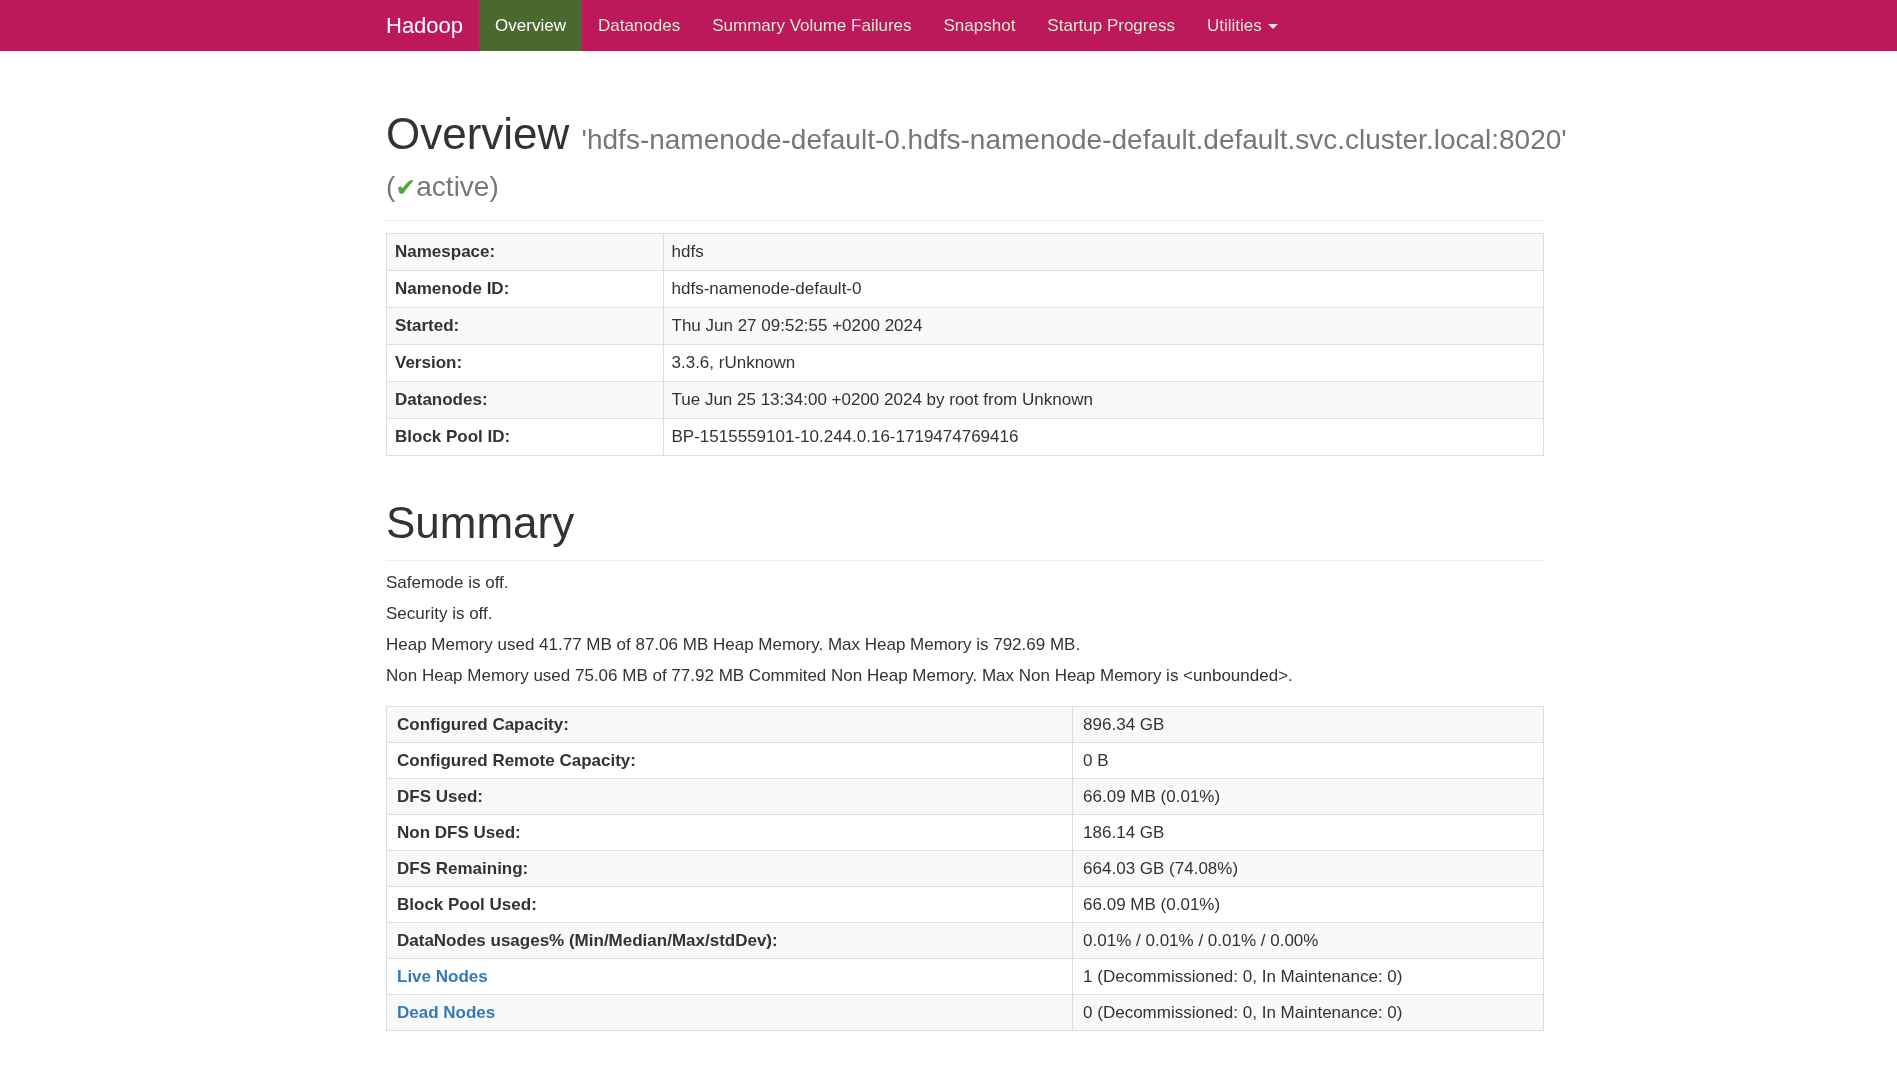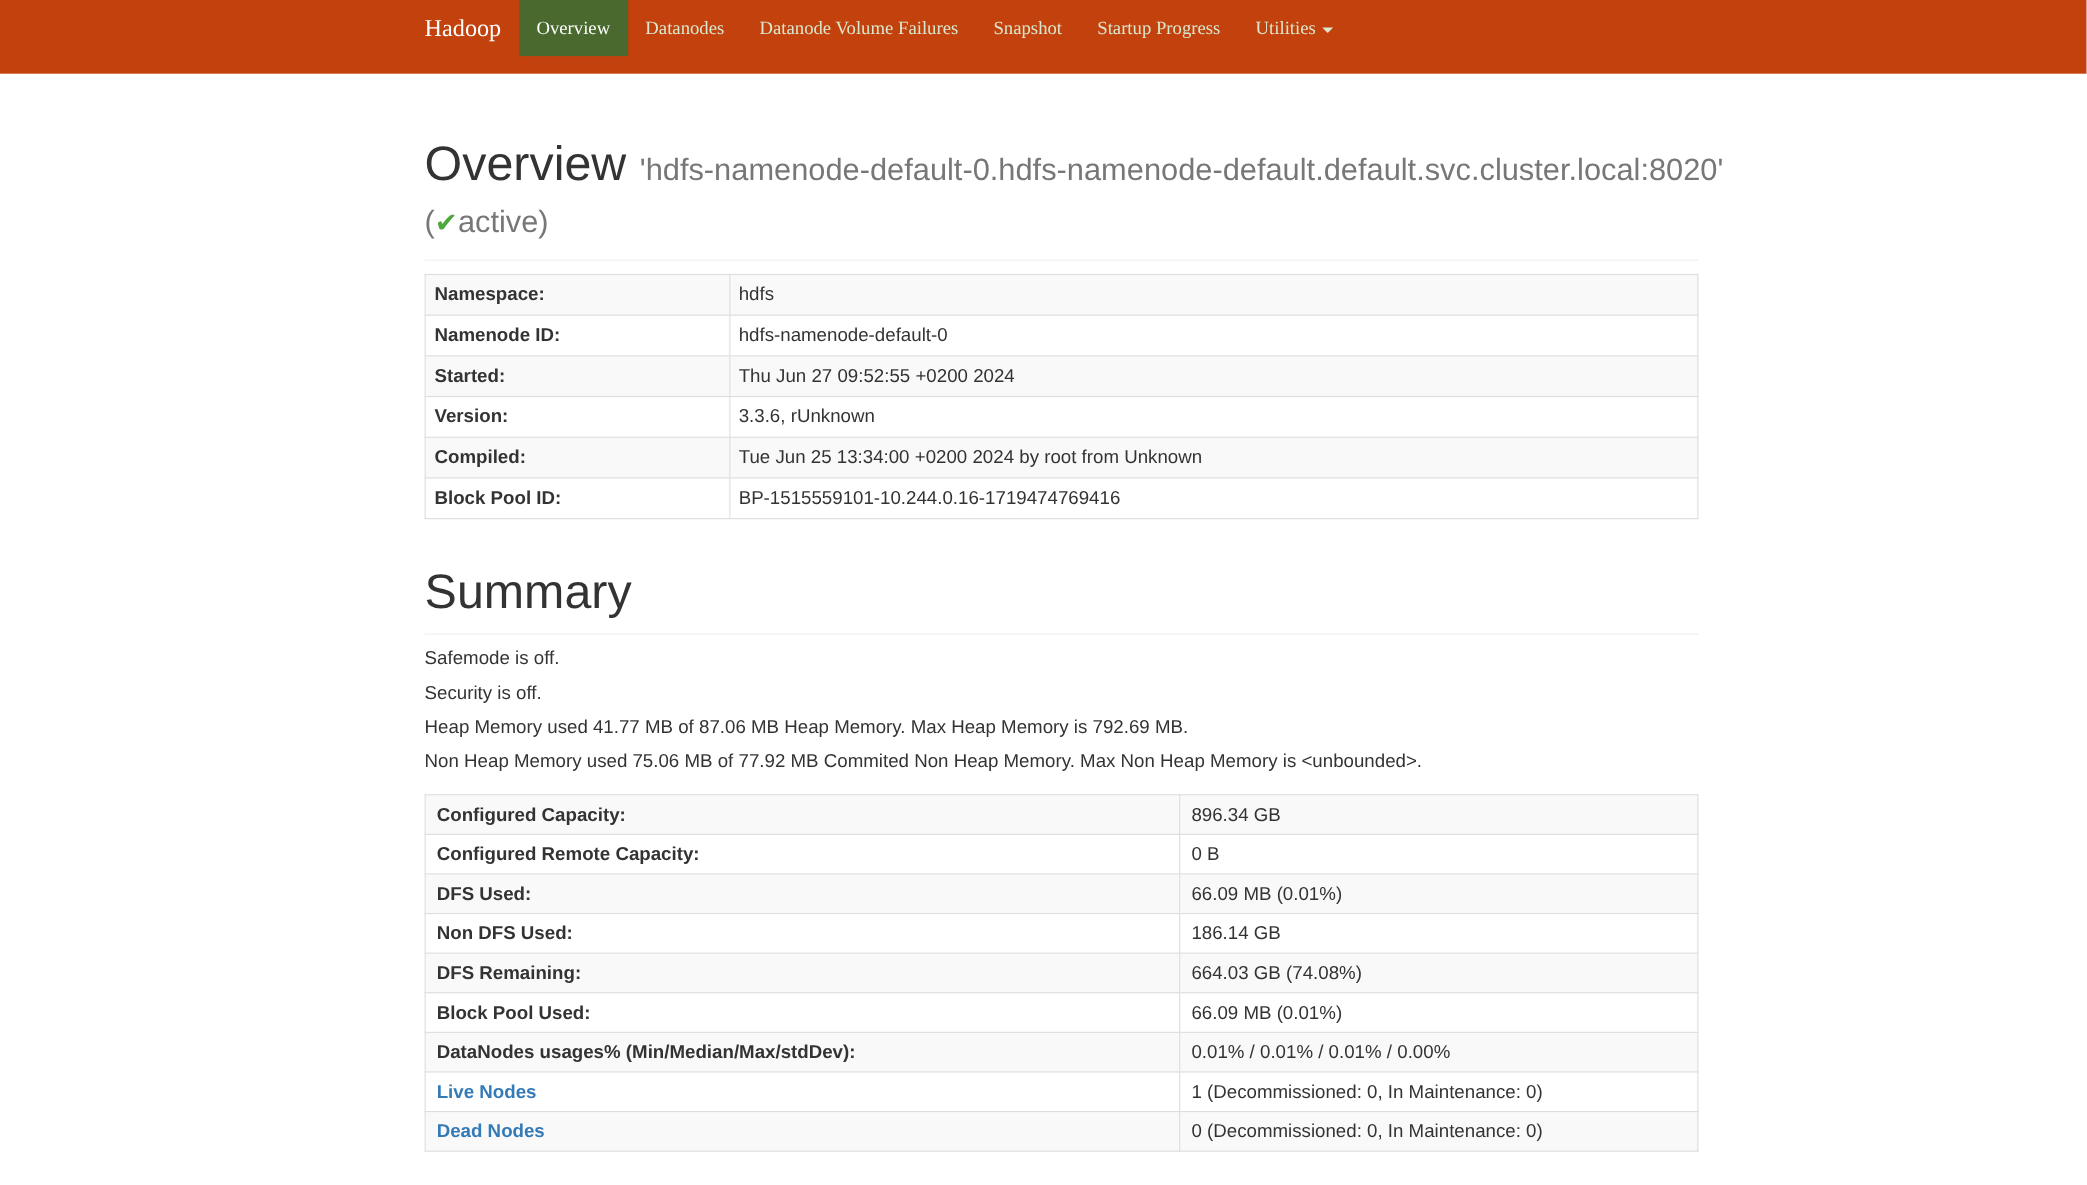--- a/index.html
+++ b/index.html
@@ -6,23 +6,22 @@
   html, body {
     margin: 0; padding: 0;
     width: 1897px; height: 1077px;
     overflow: hidden;
     background: #fff;
     font-family: "Liberation Sans", sans-serif;
     color: #333;
   }
   
   .navbar {
-    width: 100%; height: 67px;
-    background: #c2410c;
-    font-family: Liberation Serif, serif;
+    width: 100%; height: 51px;
+    background: #be185d;
   }
   .nav-inner {
     margin-left: 386px;
     height: 51px;
     display: flex;
     align-items: stretch;
   }
   .brand {
     color: #fff;
     font-size: 22px;
@@ -127,21 +126,21 @@
 </style>
 </head>
 <body>
 
 <nav class="navbar">
   <div class="nav-inner">
     <a class="brand">Hadoop</a>
     <div id="nav-items" style="display:flex">
         <a class="nav-item active"><span>Overview</span></a>
         <a class="nav-item"><span>Datanodes</span></a>
-        <a class="nav-item"><span>Datanode Volume Failures</span></a>
+        <a class="nav-item"><span>Summary Volume Failures</span></a>
         <a class="nav-item"><span>Snapshot</span></a>
         <a class="nav-item"><span>Startup Progress</span></a>
         <a class="nav-item"><span>Utilities</span><b class="caret"></b></a>
       </div>
   </div>
 </nav>
 
 <div class="container">
 
   <h1 class="page-h1">
@@ -168,21 +167,21 @@
         </tr>
         <tr>
           <th>Started:</th>
           <td>Thu Jun 27 09:52:55 +0200 2024</td>
         </tr>
         <tr>
           <th>Version:</th>
           <td>3.3.6, rUnknown</td>
         </tr>
         <tr>
-          <th>Compiled:</th>
+          <th>Datanodes:</th>
           <td>Tue Jun 25 13:34:00 +0200 2024 by root from Unknown</td>
         </tr>
         <tr>
           <th>Block Pool ID:</th>
           <td>BP-1515559101-10.244.0.16-1719474769416</td>
         </tr>
       </tbody>
   </table>
 
   <h1 class="section-h1">Summary</h1>

